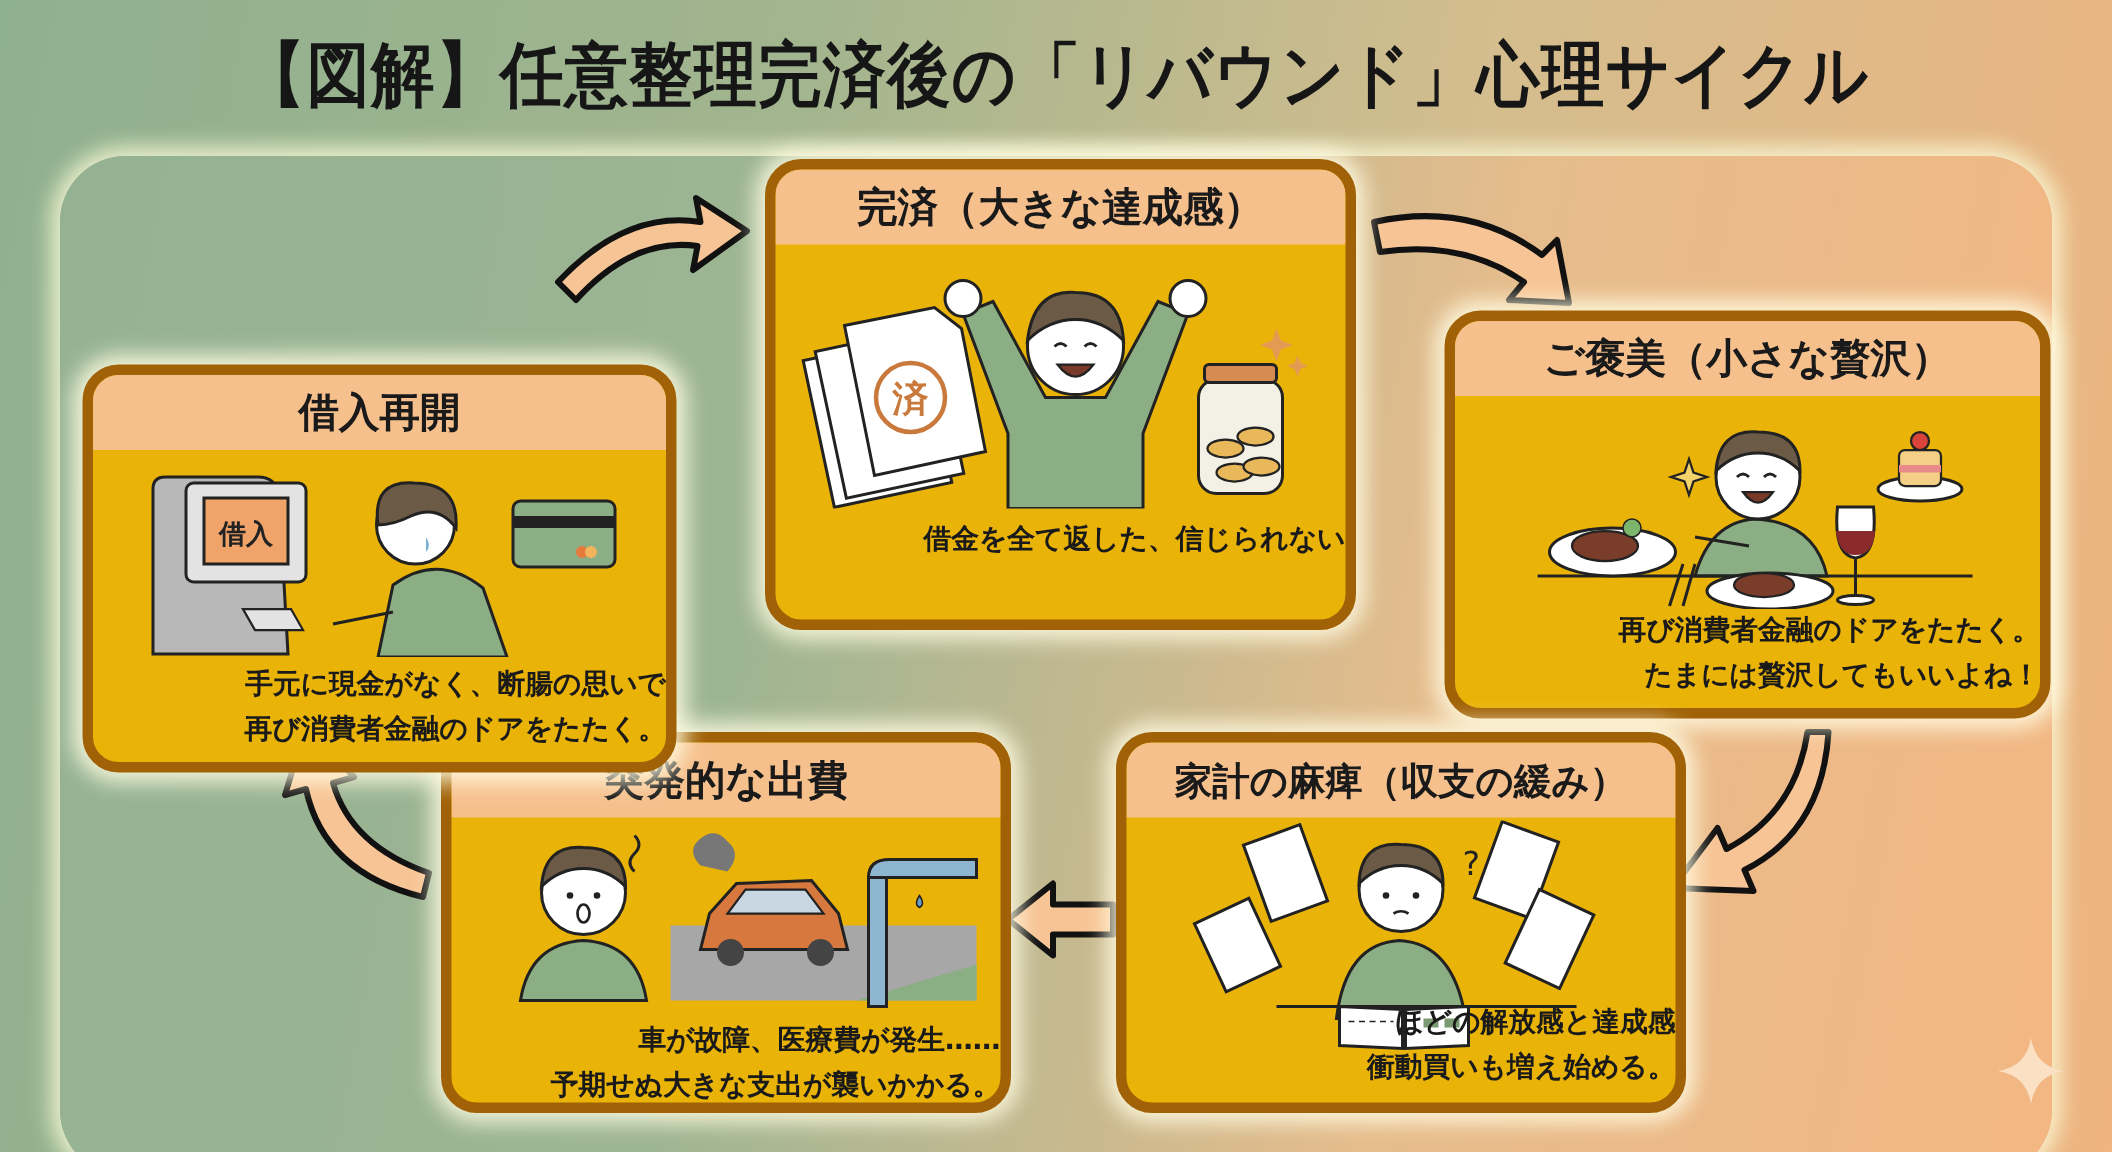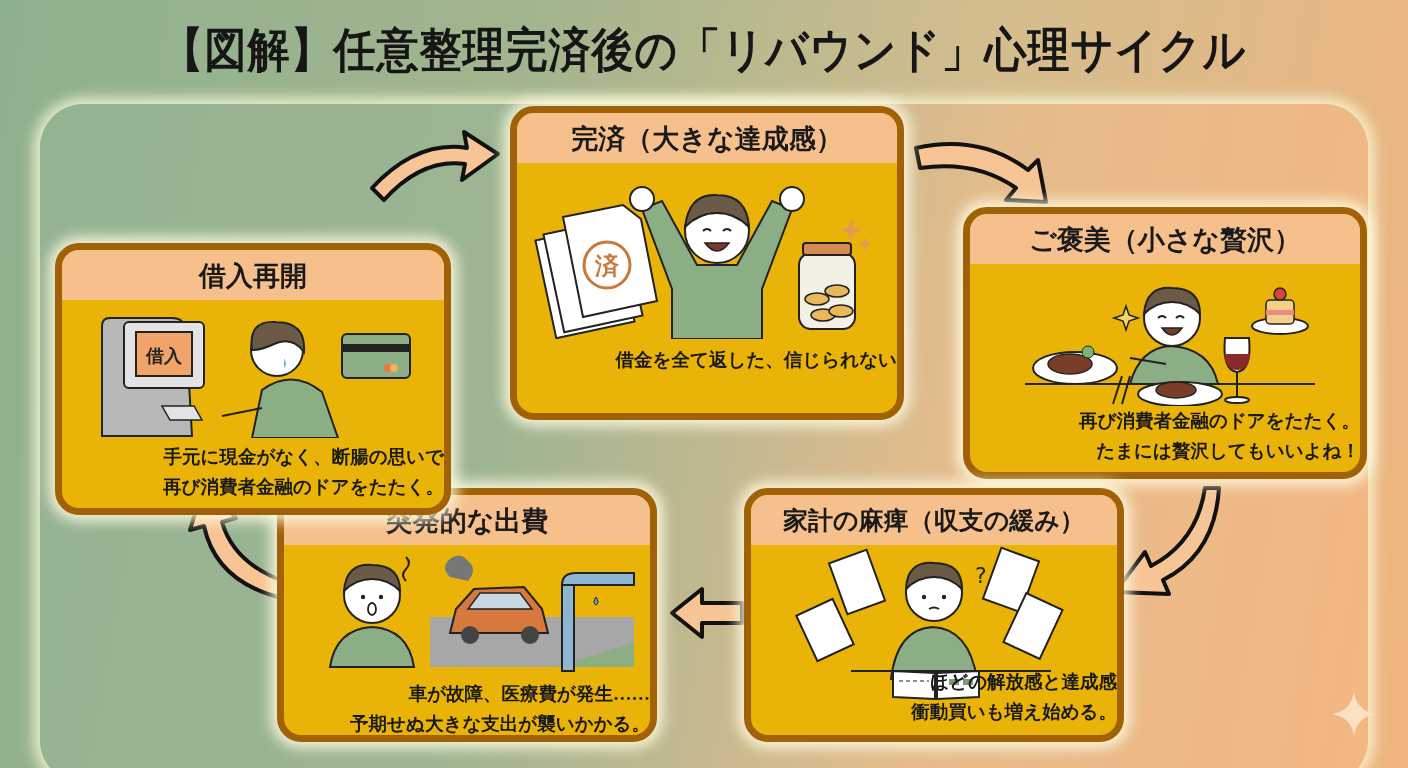--- a/index.html
+++ b/index.html
@@ -170,21 +170,21 @@
     <rect x="58" y="12" width="10" height="6" fill="#7a9a72"></rect>
       <rect x="72" y="12" width="10" height="6" fill="#7a9a72"></rect>
     <line x1="8" y1="14" x2="38" y2="14" stroke="#222" stroke-dasharray="4 3"></line>
   </svg>
   <div class="card-text" style="top:172px;">
     <div>ほどの解放感と達成感</div>
     <div>衝動買いも増え始める。</div>
   </div>
 </div>
 
-<div class="card" style="left:277px;top:488px;width:366px;height:240px;font-family:Liberation Serif, serif;">
+<div class="card" style="left:294px;top:488px;width:366px;height:240px;">
   <div class="card-head">突発的な出費</div>
   <svg class="card-illus" style="top:52px;" width="366" height="125" viewBox="0 0 366 125">
     <g>
       <path d="M46,120 Q52,82 88,80 Q124,82 130,120 Z" fill="#8cae84" stroke="#222" stroke-width="2"></path>
       <circle cx="88" cy="48" r="28" fill="#fff" stroke="#222" stroke-width="2"></circle>
       <path d="M60,44 Q62,16 88,18 Q116,18 116,44 Q104,32 88,32 Q72,32 60,44 Z" fill="#6b5a45" stroke="#222" stroke-width="2"></path>
       <ellipse cx="88" cy="62" rx="4" ry="6" fill="#fff" stroke="#222" stroke-width="1.8"></ellipse>
       <circle cx="79" cy="50" r="2.2" fill="#222"></circle>
         <circle cx="97" cy="50" r="2.2" fill="#222"></circle>
       <path d="M122,10 q6,6 0,12 q-6,6 0,12" stroke="#222" stroke-width="2" fill="none"></path>

